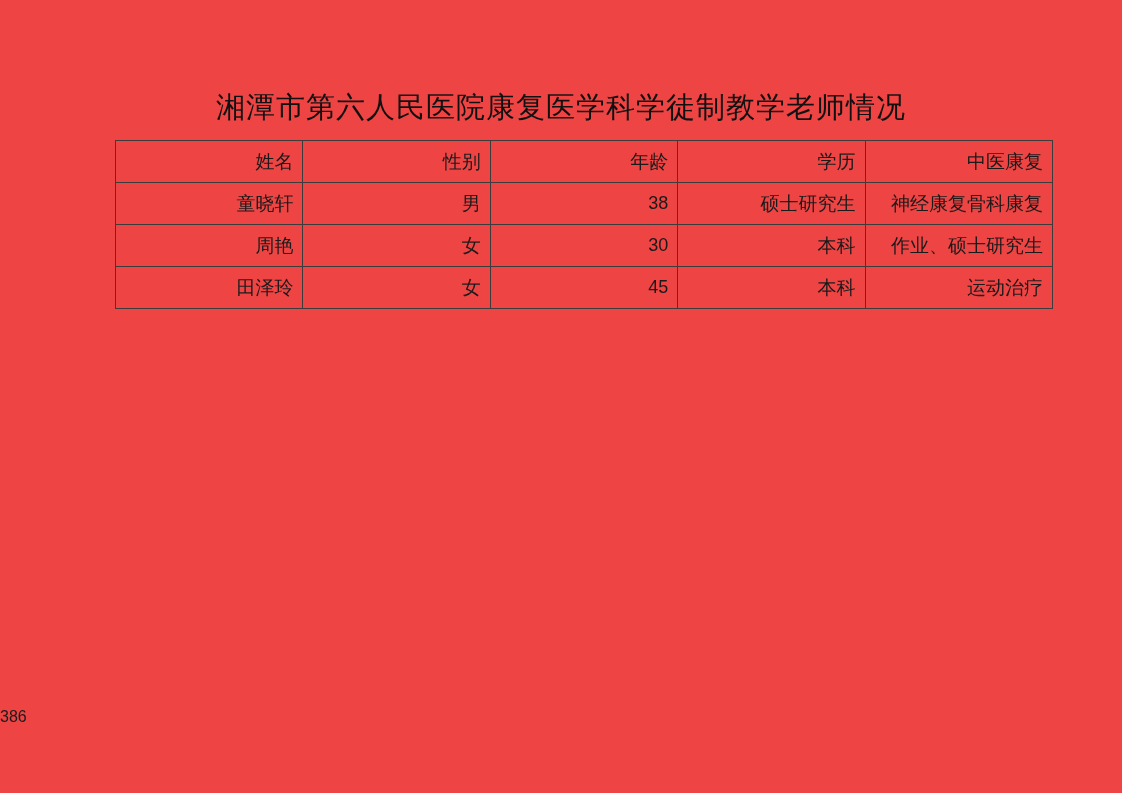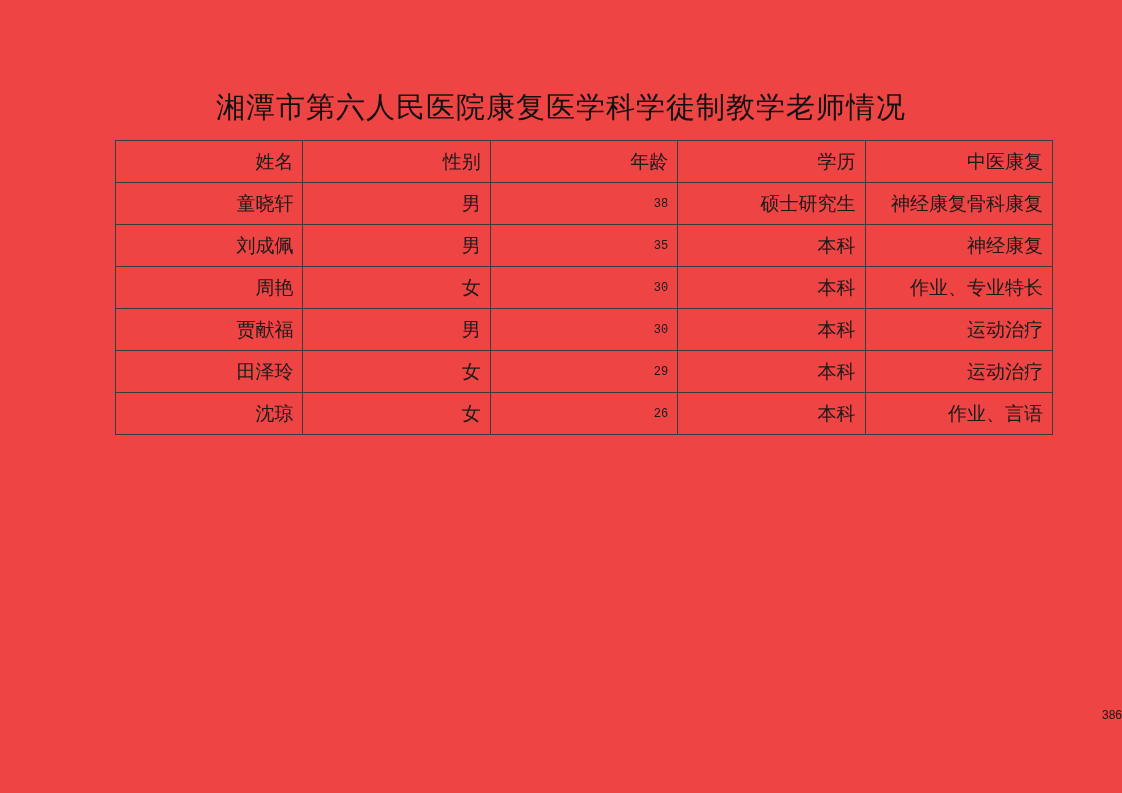--- a/index.html
+++ b/index.html
@@ -44,30 +44,30 @@
     border: 1.6px solid #3c3c3c;
     height: 41px;
     padding: 0 9px;
     text-align: right;
     vertical-align: middle;
     font-weight: 400;
     white-space: nowrap;
     overflow: hidden;
   }
   table.doc-table td.num {
-    font-family: Liberation Mono, monospace;
-    font-size: 12px;
+    font-family: Liberation Sans, sans-serif;
+    font-size: 18px;
   }
   .page-number {
     position: absolute;
     top: 708px;
     left: 0;
     width: 100%;
-    text-align: right;
-    font-size: 12px;
+    text-align: left;
+    font-size: 16px;
     color: #1a1a1a;
     font-family: "Liberation Sans", "DejaVu Sans", sans-serif;
   }
 </style>
 </head>
 <body>
 
 <div class="page">
 
   <div class="doc-title">湘潭市第六人民医院康复医学科学徒制教学老师情况</div>
@@ -91,52 +91,31 @@
     </thead>
     <tbody>
         <tr>
           <td>童晓轩</td>
           <td>男</td>
           <td class="num">38</td>
           <td>硕士研究生</td>
           <td>神经康复骨科康复</td>
         </tr>
         <tr>
-          <td>刘成佩</td>
-          <td>男</td>
-          <td class="num">35</td>
-          <td>本科</td>
-          <td>神经康复</td>
-        </tr>
-        <tr>
           <td>周艳</td>
           <td>女</td>
           <td class="num">30</td>
           <td>本科</td>
-          <td>作业、专业特长</td>
-        </tr>
-        <tr>
-          <td>贾献福</td>
-          <td>男</td>
-          <td class="num">30</td>
-          <td>本科</td>
-          <td>运动治疗</td>
+          <td>作业、硕士研究生</td>
         </tr>
         <tr>
           <td>田泽玲</td>
           <td>女</td>
-          <td class="num">29</td>
+          <td class="num">45</td>
           <td>本科</td>
           <td>运动治疗</td>
-        </tr>
-        <tr>
-          <td>沈琼</td>
-          <td>女</td>
-          <td class="num">26</td>
-          <td>本科</td>
-          <td>作业、言语</td>
         </tr>
       </tbody>
   </table>
 
   <div class="page-number">386</div>
 
 </div>
 
 </body></html>

